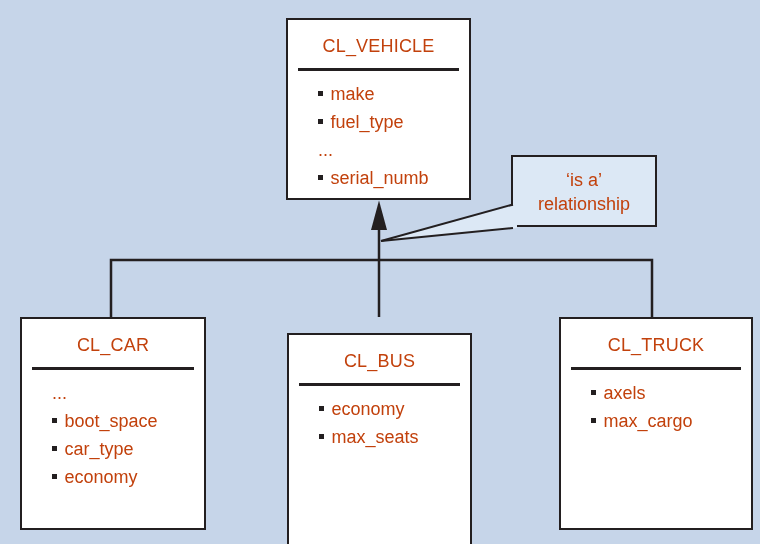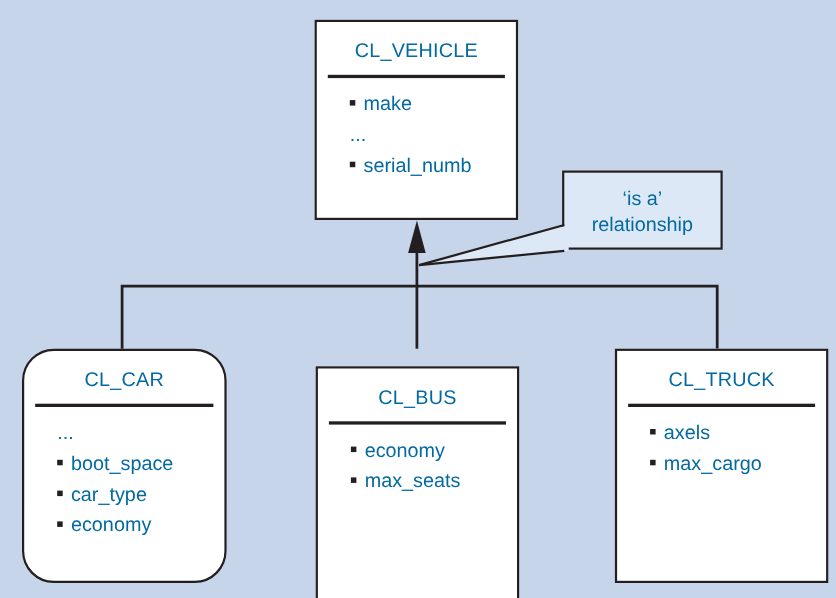--- a/index.html
+++ b/index.html
@@ -5,21 +5,21 @@
   html, body { margin: 0; padding: 0; }
   body {
     font-family: "Liberation Sans", "DejaVu Sans", sans-serif;
     width: 760px; height: 544px;
   }
   #canvas {
     position: relative;
     width: 760px; height: 544px;
     background: #c6d5e9;
     overflow: hidden;
-    color: #0369a1;
+    color: #c2410c;
   }
   svg.layer {
     position: absolute; left: 0; top: 0;
     width: 760px; height: 544px;
     pointer-events: none;
   }
   .connector-layer { z-index: 1; }
   .wedge-layer { z-index: 3; }
 
   .class-box {
@@ -55,21 +55,21 @@
   }
   .bullet {
     display: inline-block;
     width: 4.5px; height: 4.5px;
     background: #231f20;
     margin-right: 8px;
     flex: 0 0 auto;
   }
 
   #vehicle-box { left: 286px; top: 18px;  width: 185px; height: 182px; }
-  #car-box     { left: 20px;  top: 317px; width: 186px; height: 213px; border-radius: 29px; }
+  #car-box     { left: 20px;  top: 317px; width: 186px; height: 213px; }
   #bus-box     { left: 287px; top: 333px; width: 185px; height: 213px; }
   #truck-box   { left: 559px; top: 317px; width: 194px; height: 213px; }
 
   #callout-box {
     position: absolute;
     left: 511px; top: 155px;
     width: 146px; height: 72px;
     background: #dce8f5;
     border: 2.5px solid #231f20;
     box-sizing: border-box;
@@ -94,20 +94,24 @@
     <polygon points="379,200.5 371,230 387,230" fill="#231f20"></polygon>
   </svg>
 
   <div class="class-box" id="vehicle-box">
     <div class="title">CL_VEHICLE</div>
     <div class="rule"></div>
     <div class="attrs">
       <div class="attr-row">
         <span class="bullet"></span>
         <span>make</span>
+      </div>
+      <div class="attr-row">
+        <span class="bullet"></span>
+        <span>fuel_type</span>
       </div>
       <div class="attr-row no-bullet">
 
         <span>...</span>
       </div>
       <div class="attr-row">
         <span class="bullet"></span>
         <span>serial_numb</span>
       </div>
     </div>

